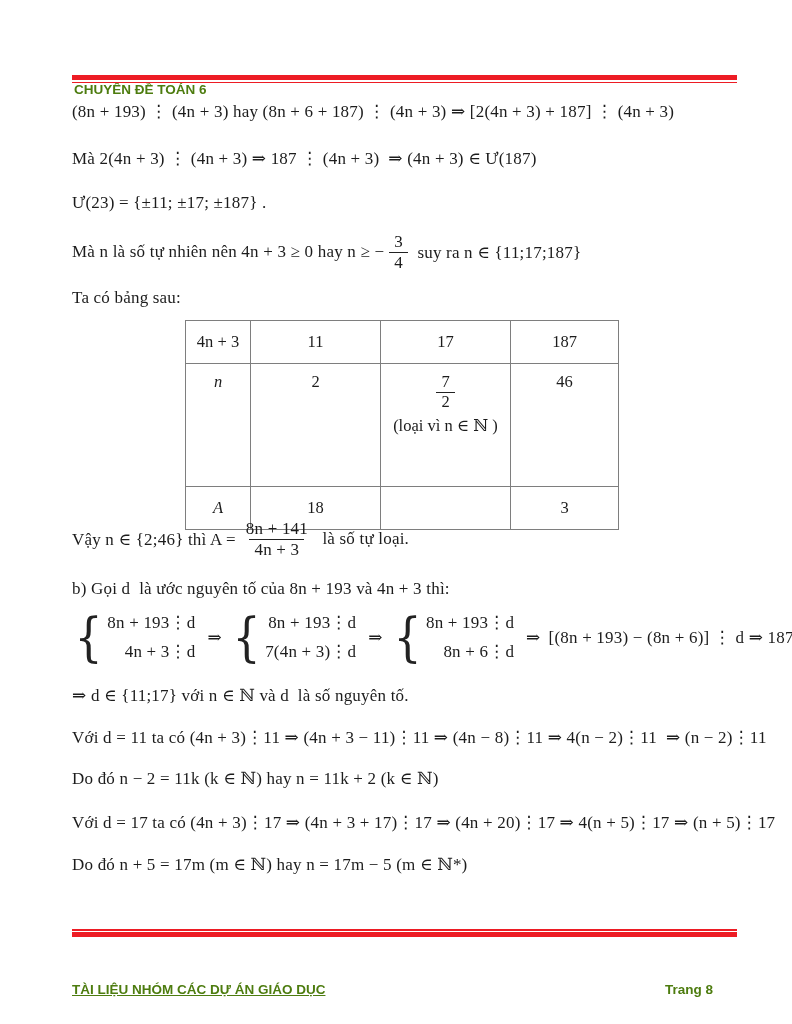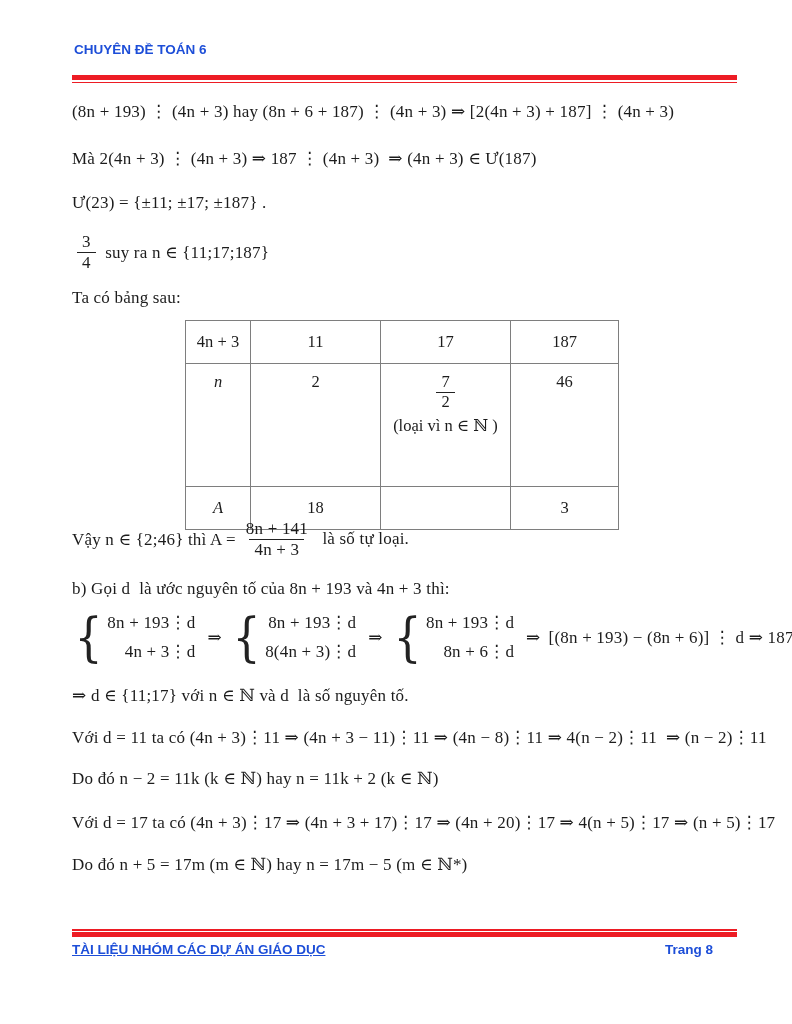--- a/index.html
+++ b/index.html
@@ -1,22 +1,22 @@
 <!DOCTYPE html>
 <html><head>
 <meta charset="utf-8">
 <style>
   html,body{margin:0;padding:0;}
   body{
     width:792px;height:1024px;position:relative;background:#ffffff;overflow:hidden;
     font-family:"Liberation Serif","DejaVu Serif",serif;color:#1a1a1a;
   }
   
-  .hf-text{position:absolute;font-weight:bold;font-size:13.5px;color:#1d4ed8;
-    font-family:"Liberation Sans","DejaVu Sans",sans-serif;}
+  .hf-text{position:absolute;font-weight:bold;font-size:13.5px;color:#4d7c0f;
+    font-family:"Liberation Sans","DejaVu Sans",sans-serif;margin-top:40px;}
   #header-title{left:74px;top:42px;}
   .rule{position:absolute;left:72px;width:665px;}
   .rule .thick{height:5px;background:#ed1c24;}
   .rule .gap{height:1.5px;background:transparent;}
   .rule .thin{height:1.5px;background:#ed1c24;}
   #header-rule{top:75px;}
   #footer-rule{top:929px;}
   #footer-left{left:72px;top:942px;text-decoration:underline;}
   #footer-right{right:79px;top:942px;}
   
@@ -61,21 +61,21 @@
 
 <div class="line" style="top:148px">
   <span>Mà 2(4n + 3) ⋮ (4n + 3) ⇒ 187 ⋮ (4n + 3)  ⇒ (4n + 3) ∈ Ư(187)</span>
 </div>
 
 <div class="line" style="top:193px">
   <span>Ư(23) = {±11; ±17; ±187} .</span>
 </div>
 
 <div class="line" style="top:232px">
-  <span class="frac"><span class="num">3</span><span class="den">4</span></span><span> suy ra n ∈ {11;17;187}</span>
+  <span>Mà n là số tự nhiên nên 4n + 3 ≥ 0 hay n ≥ −</span><span class="frac"><span class="num">3</span><span class="den">4</span></span><span> suy ra n ∈ {11;17;187}</span>
 </div>
 
 <div class="line" style="top:288px">
   <span>Ta có bảng sau:</span>
 </div>
 
 <table id="values-table">
   <colgroup>
       <col style="width:65px">
       <col style="width:130px">
@@ -124,21 +124,21 @@
     <span class="rows">
       <span>8n + 193⋮d</span>
       <span>4n + 3⋮d</span>
     </span>
   </span>
   <span class="op-arrow">⇒</span>
   <span class="cases">
     <span class="brace">{</span>
     <span class="rows">
       <span>8n + 193⋮d</span>
-      <span>8(4n + 3)⋮d</span>
+      <span>7(4n + 3)⋮d</span>
     </span>
   </span>
   <span class="op-arrow">⇒</span>
   <span class="cases">
     <span class="brace">{</span>
     <span class="rows">
       <span>8n + 193⋮d</span>
       <span>8n + 6⋮d</span>
     </span>
   </span>

